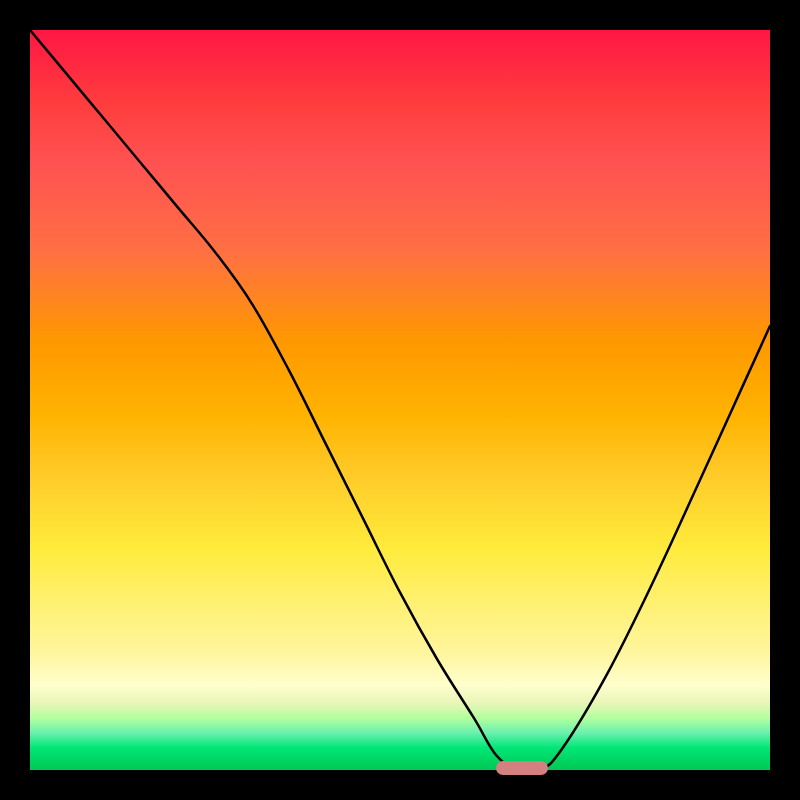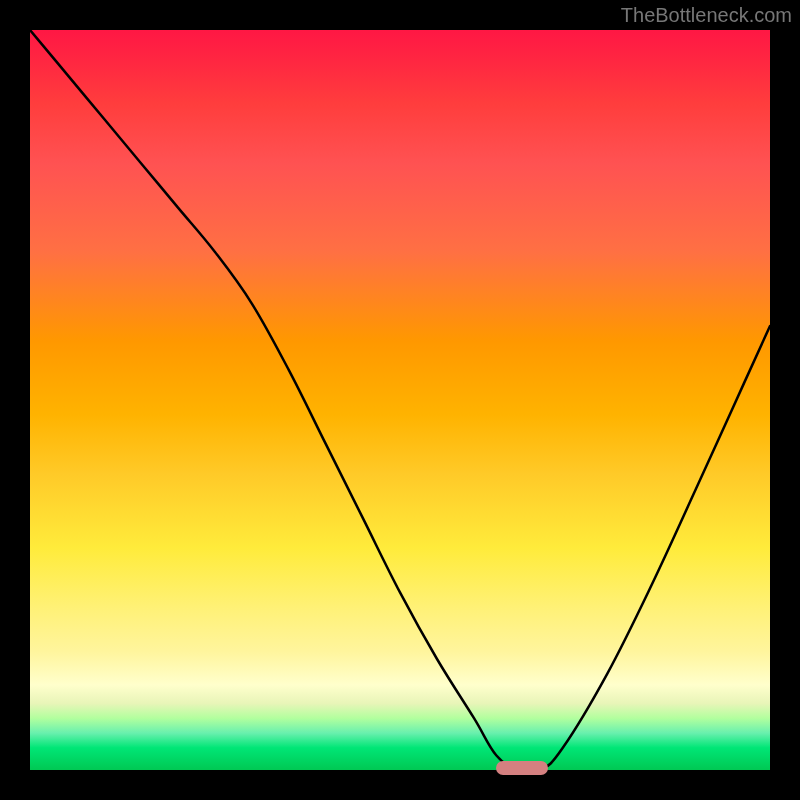--- a/index.html
+++ b/index.html
@@ -62,20 +62,19 @@
     height: 14px;
     border-radius: 7px;
     background: #d48080;
     z-index: 6;
   }
 </style>
 </head>
 <body>
 
 <div class="container">
-  <div class="watermark">TheBottleneck.com</div>
   <div class="plot-area">
     <svg class="curve" viewBox="0 0 740 740" preserveAspectRatio="none">
       <path id="curve-path" fill="none" stroke="#000" stroke-width="2.5" stroke-linejoin="round" stroke-linecap="round" d="M0,0 C6.66,7.992000000000016 23.68,28.4160000000001 37,44.40000000000009 C50.32,60.384000000000086 60.68,72.81599999999996 74,88.79999999999995 C87.32,104.78399999999995 97.68,117.21600000000004 111,133.20000000000005 C124.32,149.18400000000005 134.68,161.61600000000004 148,177.60000000000002 C161.32,193.584 171.68,204.684 185,222 C198.32,239.316 208.68,252.48800000000003 222,273.8 C235.32,295.112 245.68,315.092 259,340.4 C272.32,365.70799999999997 282.68,387.76 296,414.4 C309.32,441.03999999999996 319.68,461.76 333,488.4 C346.32,515.04 356.68,537.092 370,562.4 C383.32,587.708 393.68000000000006,606.356 407.00000000000006,629 C420.32000000000005,651.644 433.344,670.884 444,688.2 C454.656,705.5160000000001 458.20799999999997,715.8760000000001 466.2,725.2 C474.192,734.524 480.408,737.336 488.40000000000003,740 C496.39200000000005,742.664 502.608,743.996 510.59999999999997,740 C518.592,736.004 520.8119999999999,735.116 532.8,717.8 C544.788,700.4839999999999 561.216,673.1039999999999 577.2,643.8 C593.1840000000001,614.496 605.616,588.3 621.6,555 C637.5840000000001,521.7 651.348,490.76800000000003 666,458.8 C680.652,426.832 689.68,406.70400000000006 703,377.40000000000003 C716.32,348.096 733.34,310.652 740,296"></path>
     </svg>
     <div id="marker" class="marker" style="left: 466.2px; width: 51.8px; top: 731px;"></div>
   </div>
 </div>
 
 </body></html>

